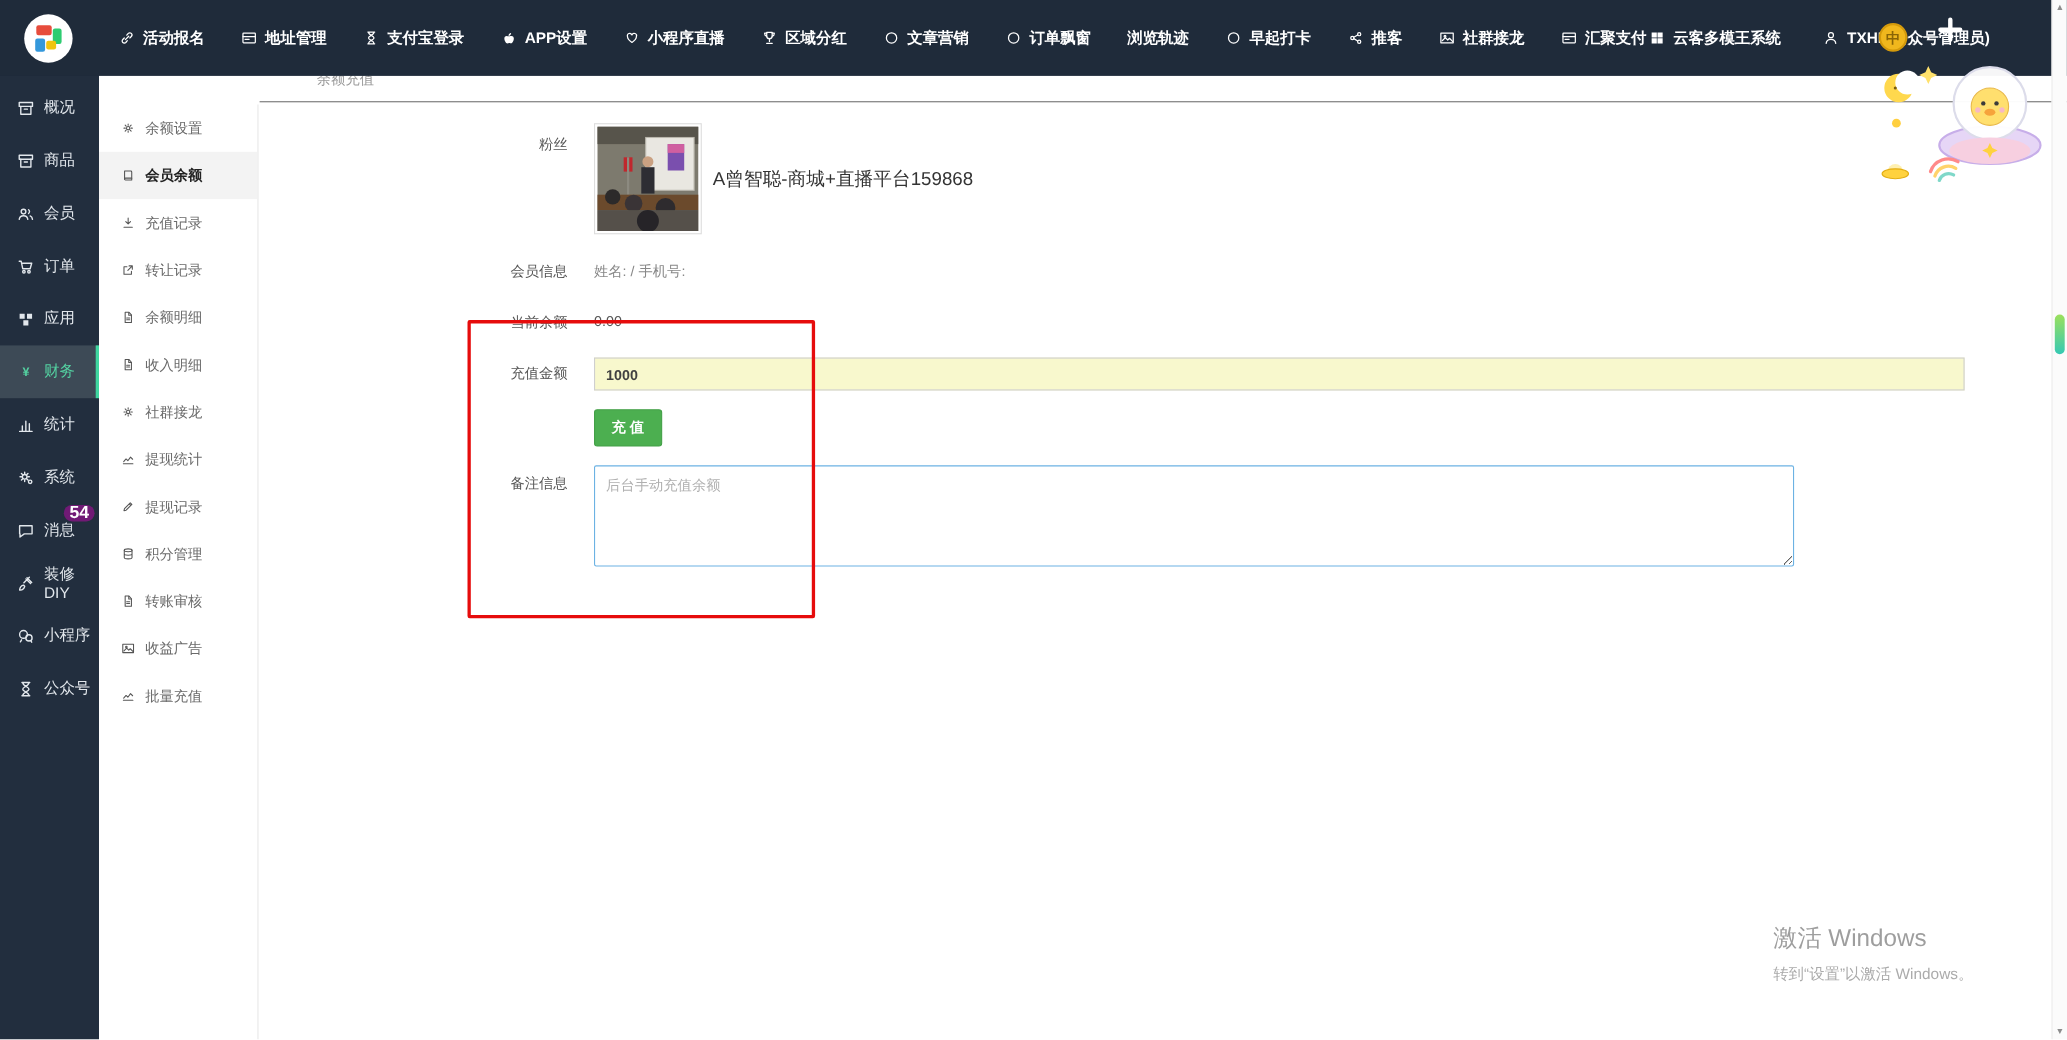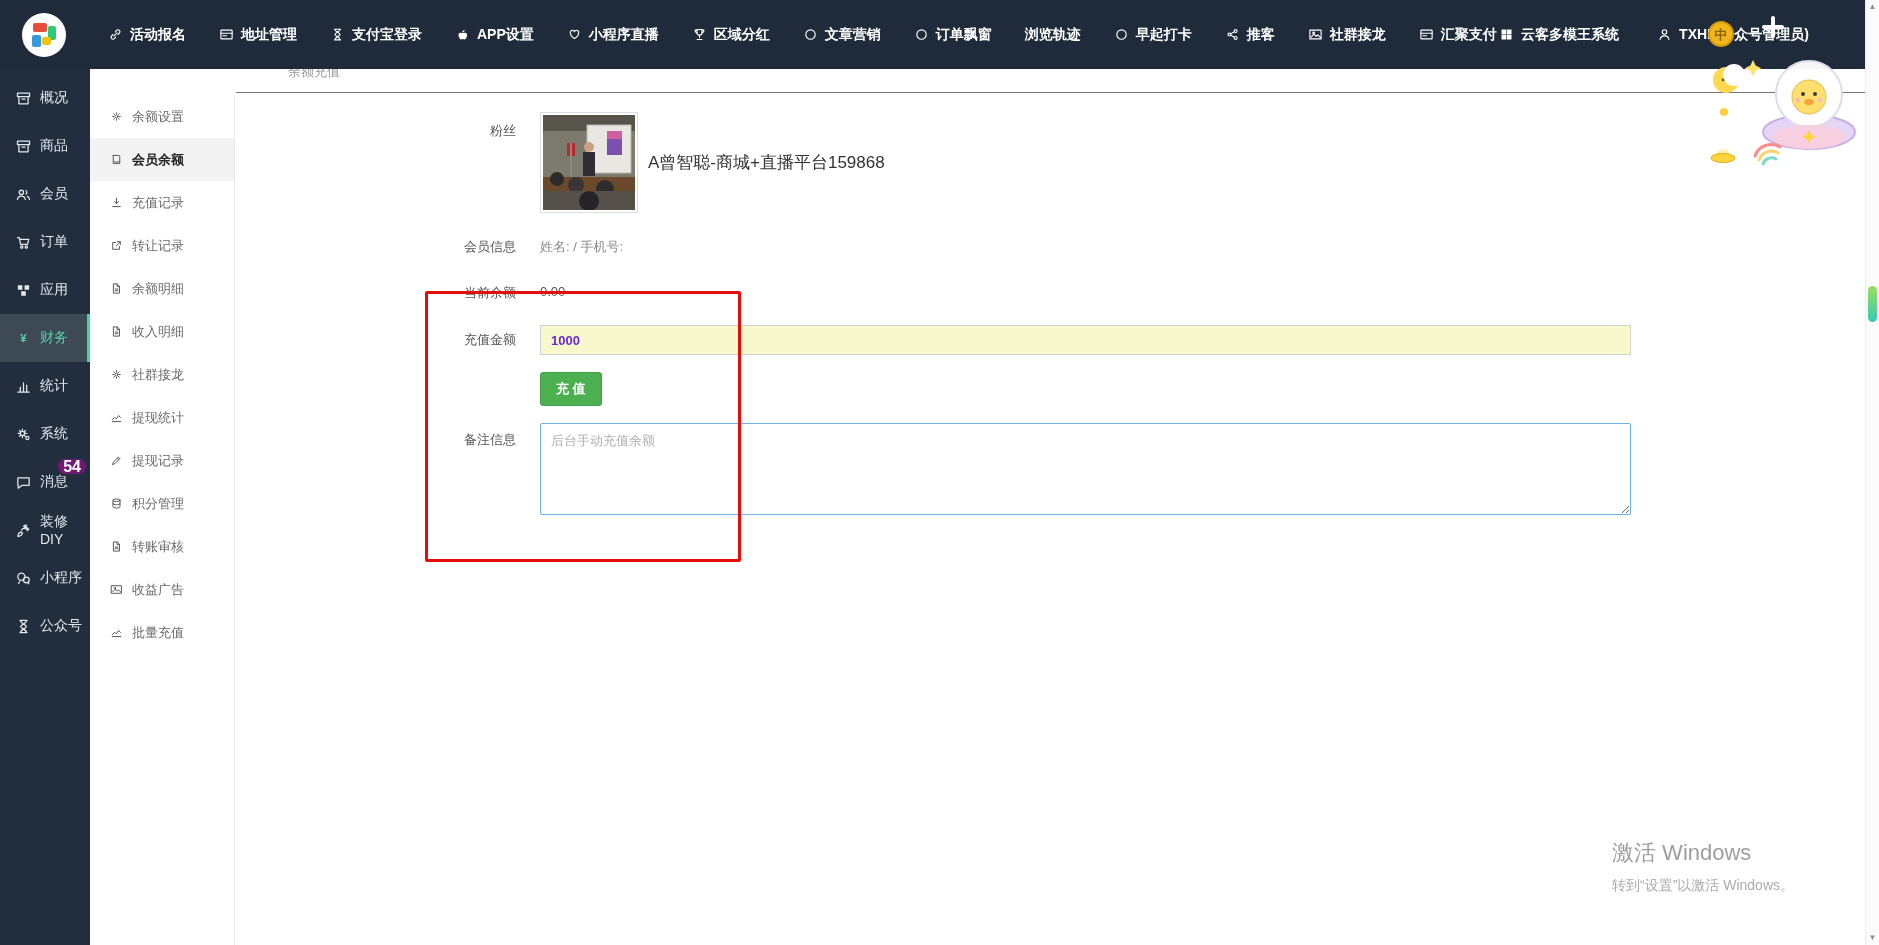--- a/index.html
+++ b/index.html
@@ -51,22 +51,22 @@
   .fan-row .lbl{padding-top:10px;}
   .fan-wrap{display:flex;align-items:center;gap:10px;}
   .fan-avatar{width:92px;height:95px;border:1px solid #ddd;padding:2px;background:#fff;flex:none;}
   .fan-avatar svg{width:100%;height:100%;display:block;}
   .fan-name{font-size:17px;color:#333;}
   .member-row{margin-top:25px;}
   .member-row .val{font-size:13px;color:#888;}
   .balance-row{margin-top:28px;}
   .balance-row .val{font-size:13px;color:#555;}
   .amount-row{margin-top:23px;align-items:center;}
-  .amount-input{width:1091px;height:30px;box-sizing:border-box;background:#f8f8cd;
-    border:1px solid #cfcfcf;padding:0 10px;font-size:13px;font-weight:700;color:#6d28d9;
+  .amount-input{width:1246px;height:30px;box-sizing:border-box;background:#f8f8cd;
+    border:1px solid #cfcfcf;padding:0 10px;font-size:13px;font-weight:700;color:#404040;
     font-family:inherit;outline:none;}
   .remark-row{margin-top:17px;}
   .remark-row .lbl{padding-top:8px;}
   .remark-textarea{width:1091px;height:92px;box-sizing:border-box;border:1px solid #6cb2e3;
     border-radius:2px;padding:8px 10px;font-size:13px;color:#333;font-family:inherit;
     outline:none;resize:both;}
   .remark-textarea::placeholder{color:#b0b0b0;}
   .btn-row{margin-top:17px;}
   .recharge-btn{margin-left:304px;background:#4caf50;color:#fff;border:1px solid #43a047;
     border-radius:3px;font-size:13px;font-weight:700;padding:7px 15px;cursor:pointer;

